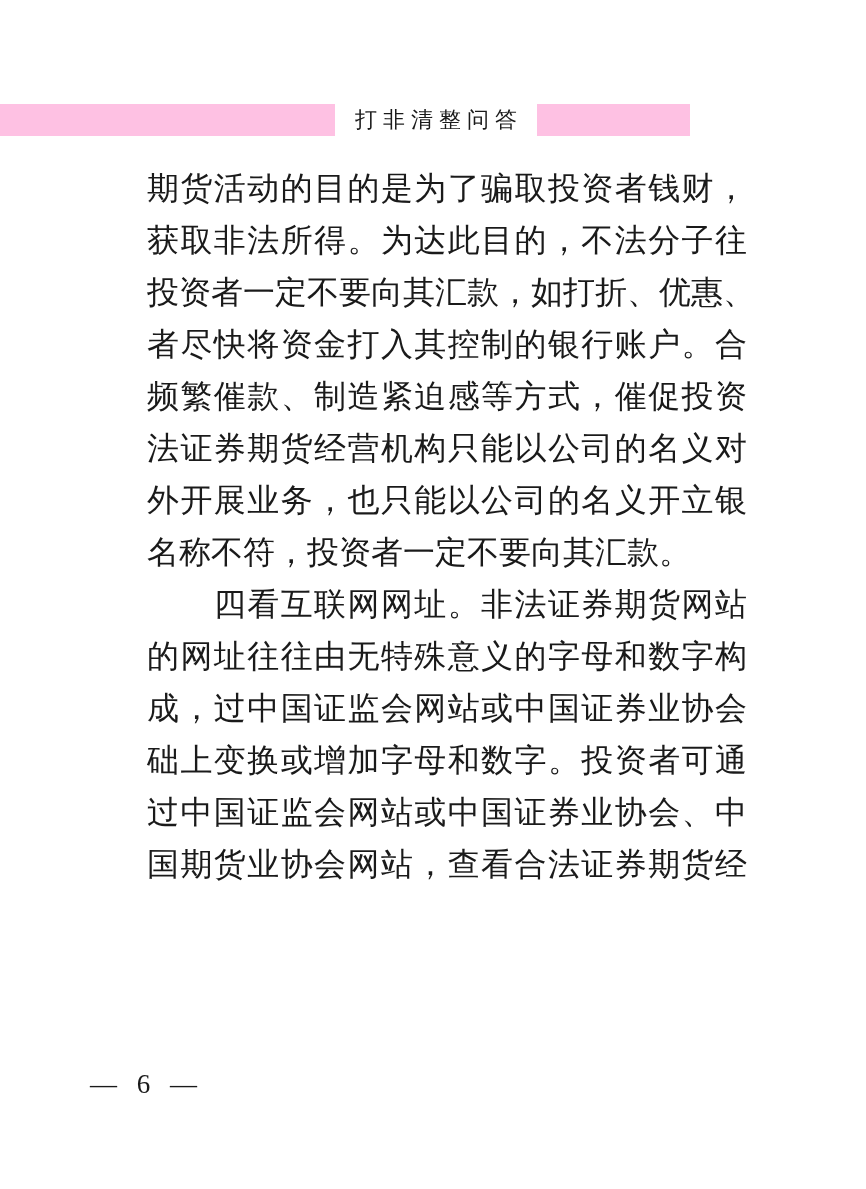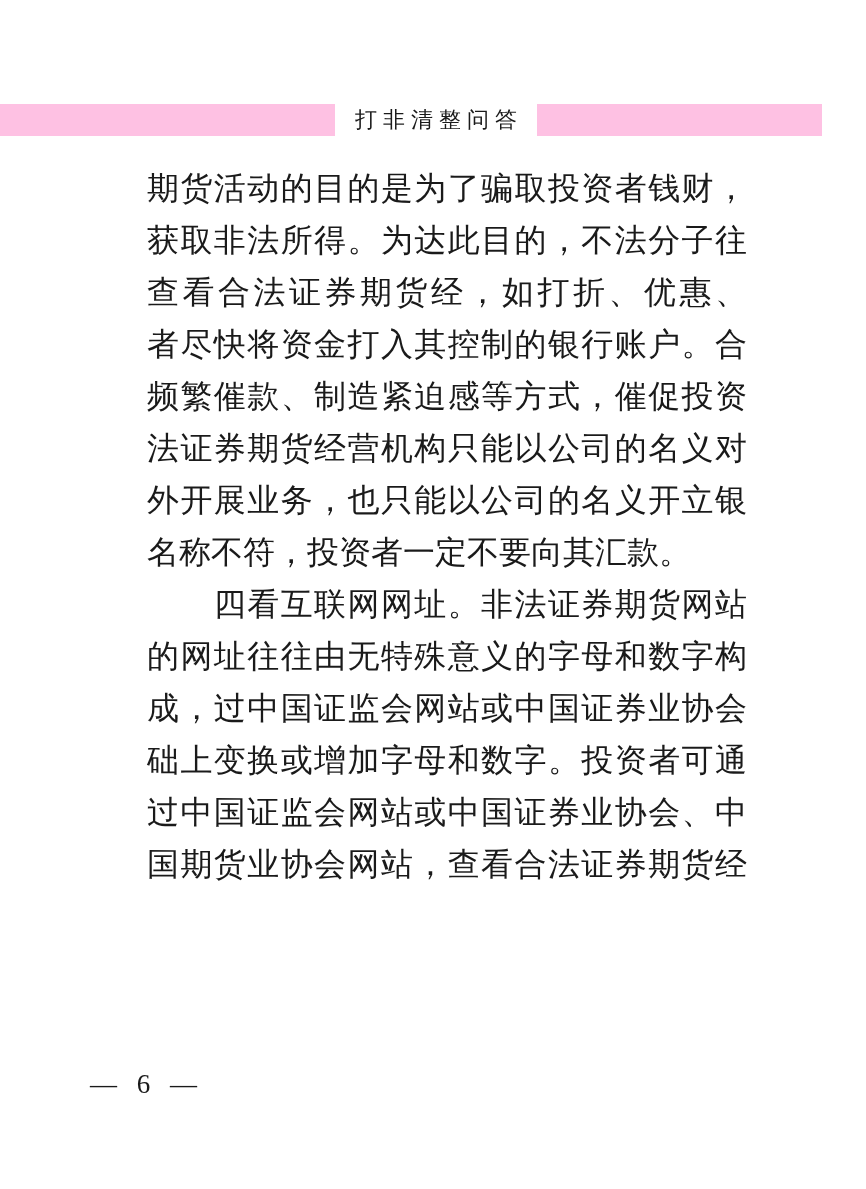--- a/index.html
+++ b/index.html
@@ -17,21 +17,21 @@
   }
   .page {
     position: relative;
     width: 866px; height: 1189px;
     background: var(--bg);
   }
   
   .header-band {
     position: absolute;
     top: 104px; left: 0;
-    width: 822px; height: 32px;
+    width: 690px; height: 32px;
     display: flex;
     align-items: stretch;
   }
   .band-seg { background: var(--pink); }
   .band-left { width: 335px; }
   .band-right { flex: 1; }
   .band-title {
     background: var(--bg);
     display: flex;
     align-items: center;
@@ -81,21 +81,21 @@
 
   <div class="header-band">
     <div class="band-seg band-left"></div>
     <div class="band-title">打非清整问答</div>
     <div class="band-seg band-right"></div>
   </div>
 
   <div class="content">
       <div class="line">期货活动的目的是为了骗取投资者钱财，</div>
       <div class="line">获取非法所得。为达此目的，不法分子往</div>
-      <div class="line">查看合法证券期货经，如打折、优惠、</div>
+      <div class="line">投资者一定不要向其汇款，如打折、优惠、</div>
       <div class="line">者尽快将资金打入其控制的银行账户。合</div>
       <div class="line">频繁催款、制造紧迫感等方式，催促投资</div>
       <div class="line">法证券期货经营机构只能以公司的名义对</div>
       <div class="line">外开展业务，也只能以公司的名义开立银</div>
       <div class="line nojust">名称不符，投资者一定不要向其汇款。</div>
       <div class="line">　　四看互联网网址。非法证券期货网站</div>
       <div class="line">的网址往往由无特殊意义的字母和数字构</div>
       <div class="line">成，过中国证监会网站或中国证券业协会</div>
       <div class="line">础上变换或增加字母和数字。投资者可通</div>
       <div class="line">过中国证监会网站或中国证券业协会、中</div>

